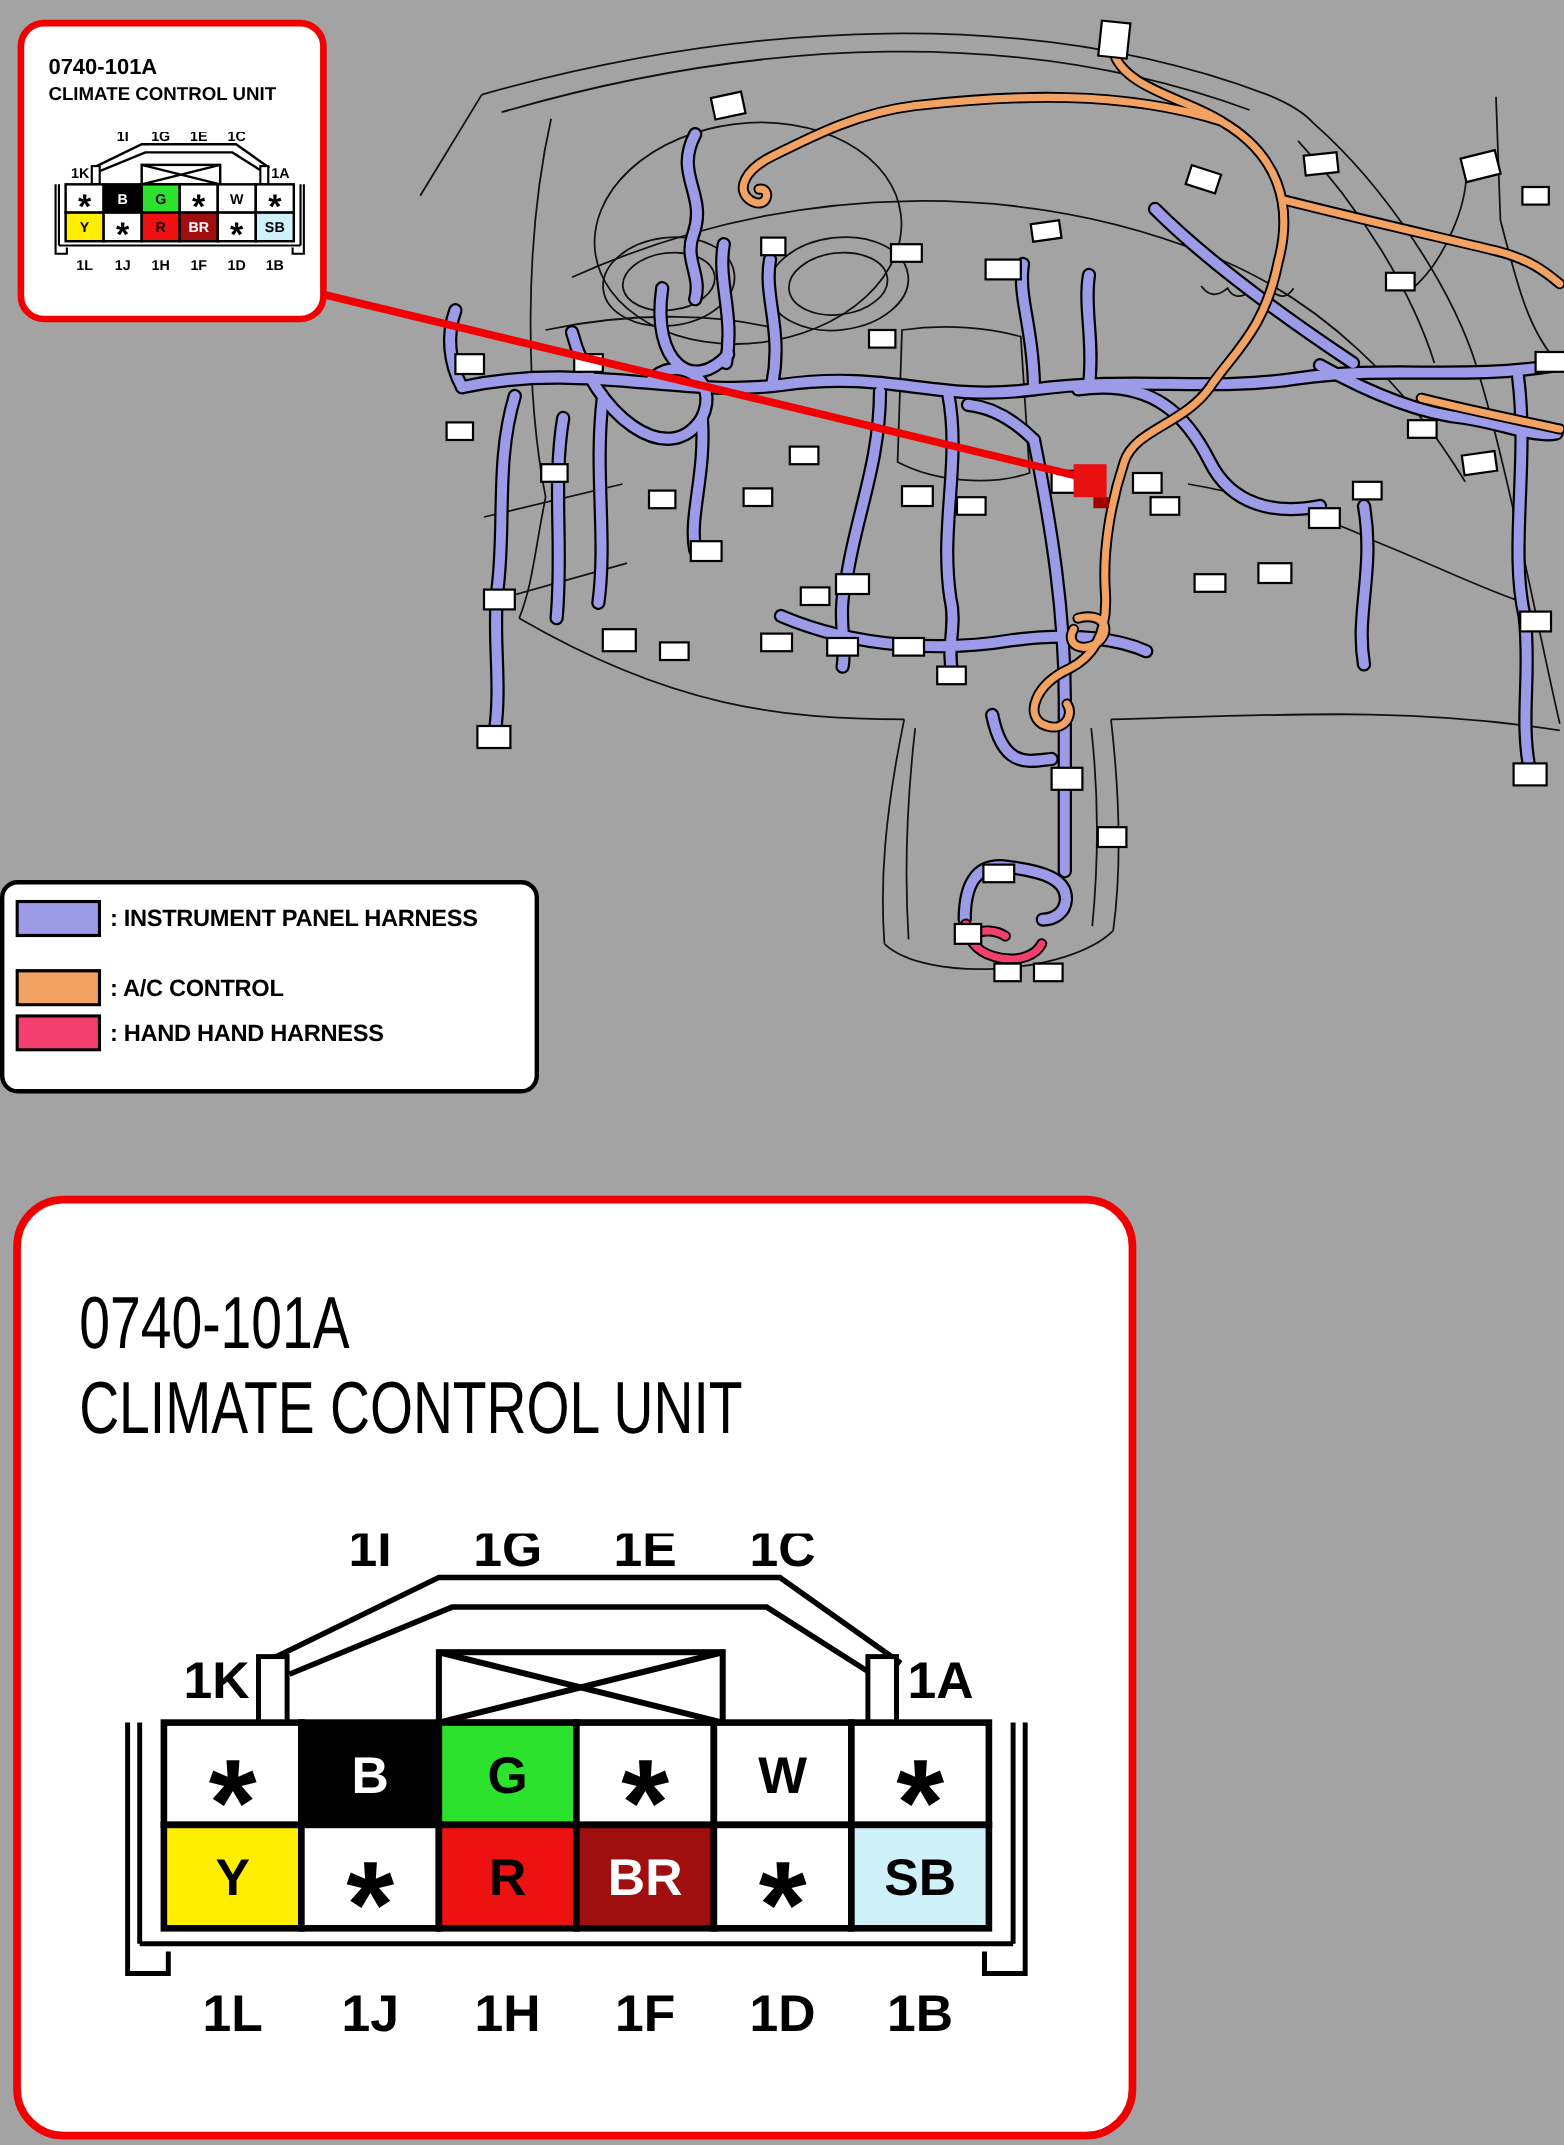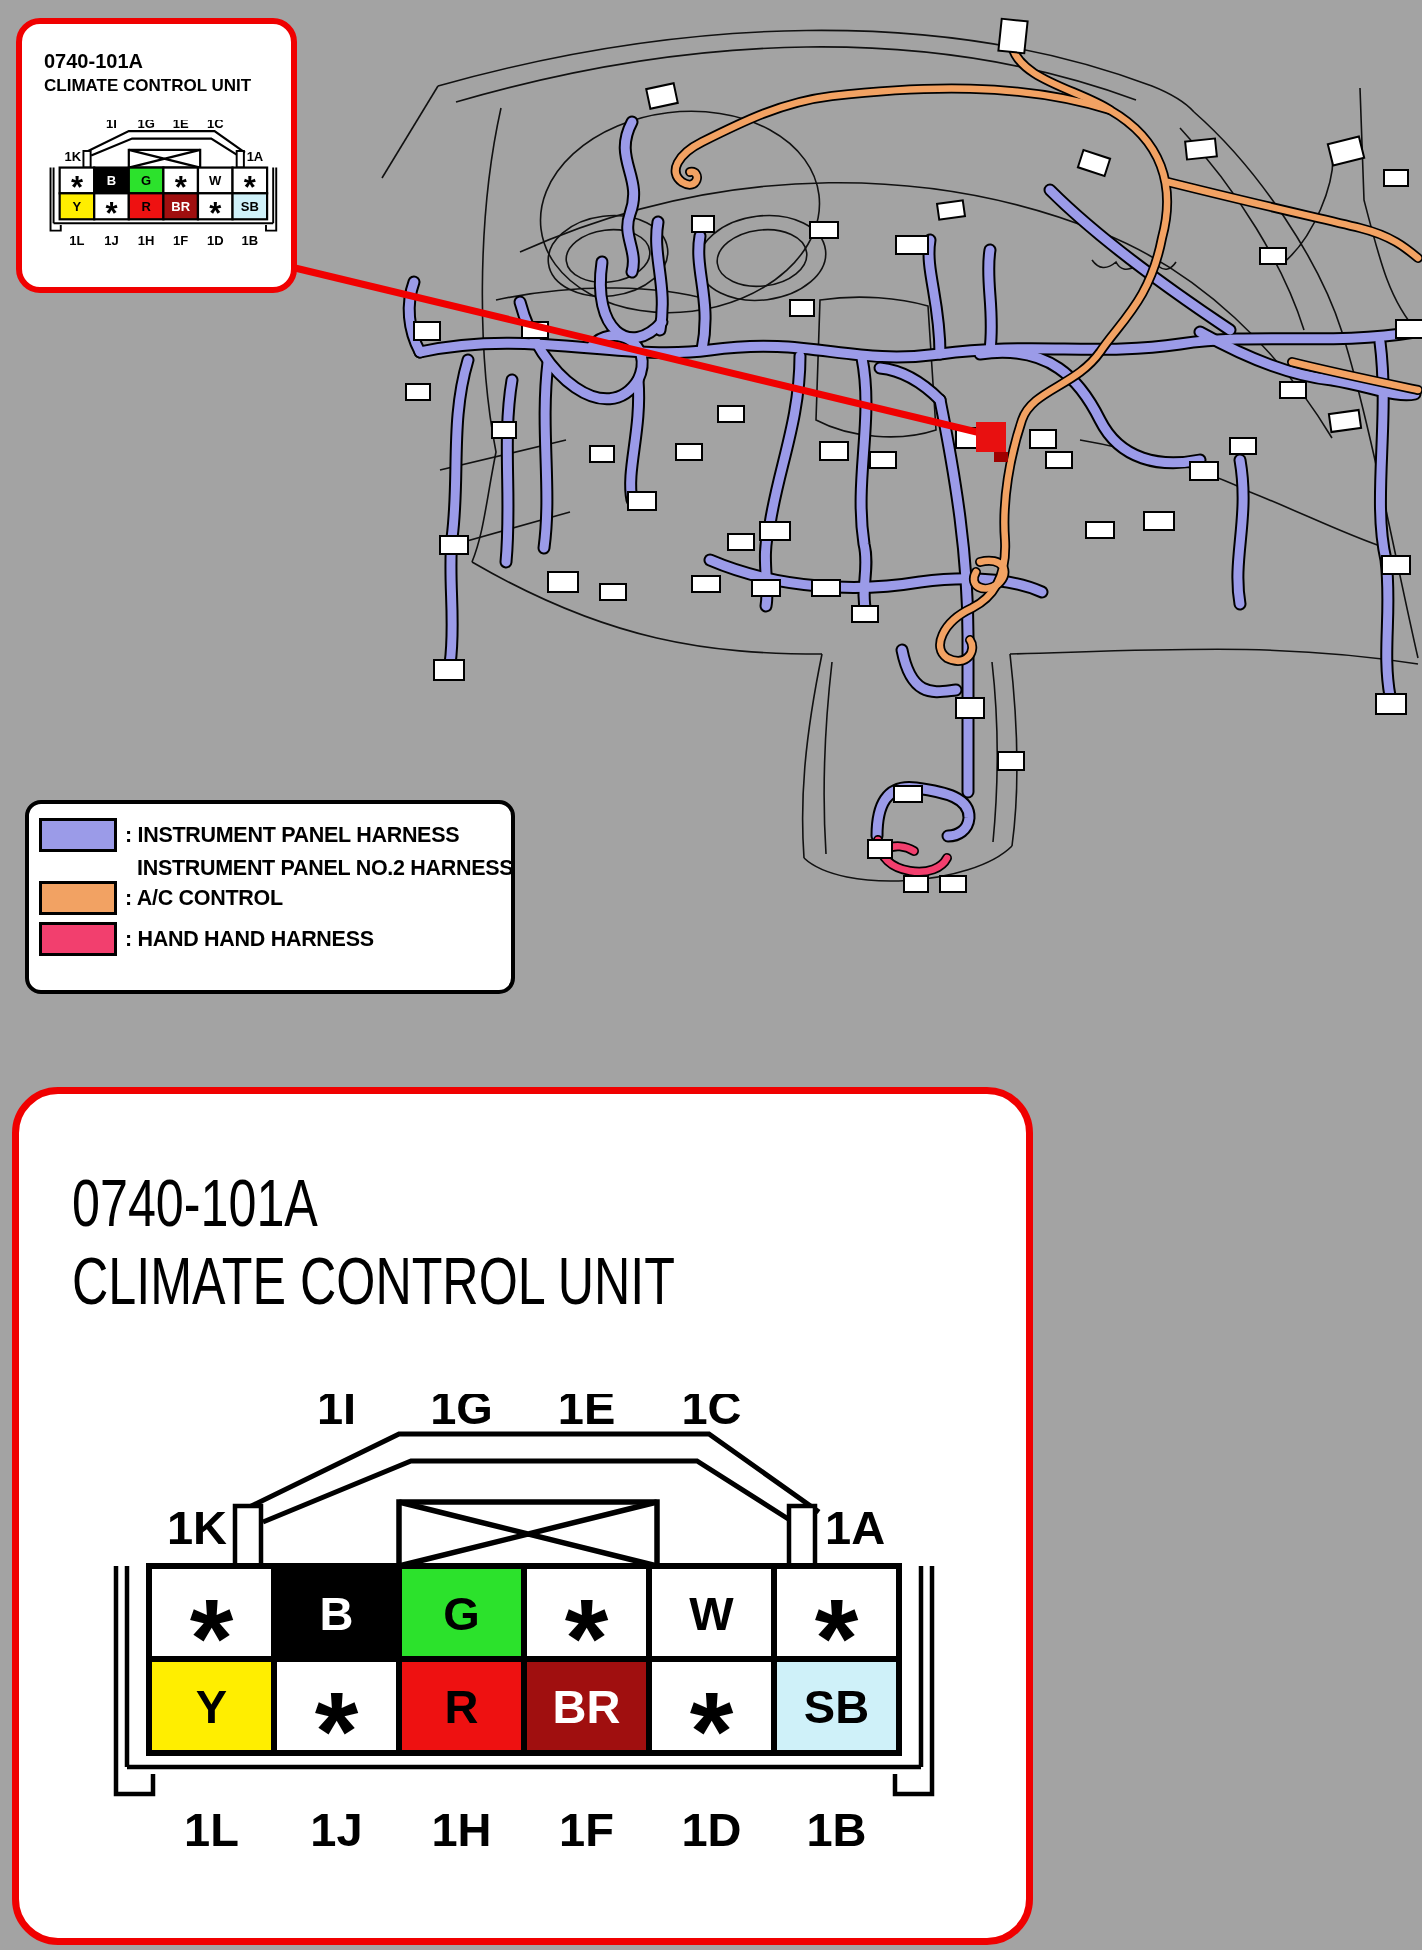--- a/index.html
+++ b/index.html
@@ -15,21 +15,21 @@
   #inset-box .title{position:absolute;left:22px;top:52px;font-size:17px;font-weight:700;color:#000;white-space:nowrap;}
   #inset-connector{position:absolute;left:18px;top:96px;}
 
   
   #harness{left:380px;top:0px;z-index:10;}
 
   
   #leader{left:0;top:0;z-index:20;pointer-events:none;}
 
   
-  #legend-box{left:25px;top:800px;width:490px;height:194px;border:4px solid #000;
+  #legend-box{left:0;top:800px;width:490px;height:194px;border:4px solid #000;
               border-radius:16px;background:#fff;box-sizing:border-box;z-index:15;}
   .legend-swatch{position:absolute;left:10px;}
   .legend-line{position:absolute;font-size:21.5px;font-weight:700;color:#000;line-height:34px;white-space:nowrap;letter-spacing:-0.3px;}
 
   
   #detail-box{left:12px;top:1087px;width:1021px;height:858px;border:7px solid #F00000;
               border-radius:46px;background:#fff;box-sizing:border-box;z-index:15;}
   #detail-box .code{position:absolute;left:53px;top:70px;font-size:67px;font-weight:500;color:#000;
                     transform:scaleX(0.75);transform-origin:left top;white-space:nowrap;}
   #detail-box .title{position:absolute;left:53px;top:148px;font-size:67px;font-weight:500;color:#000;
@@ -258,21 +258,20 @@
         <text class="conn-label" x="757.5" y="452">1B</text>
       </g>
     </svg>
   </div>
 
   <div id="legend-box" class="abs">
     <svg class="legend-swatch" style="top:14px" width="78" height="34">
       <rect x="1.5" y="1.5" width="75" height="31" stroke="#000" stroke-width="3" fill="#9B9BE8"></rect>
     </svg>
     <div class="legend-line" style="left:96px;top:14px">: INSTRUMENT PANEL HARNESS</div>
-    <div class="legend-line" style="left:108px;top:47px">INSTRUMENT PANEL NO.2 HARNESS</div>
 
     <svg class="legend-swatch" style="top:77px" width="78" height="34">
       <rect x="1.5" y="1.5" width="75" height="31" stroke="#000" stroke-width="3" fill="#F2A263"></rect>
     </svg>
     <div class="legend-line" style="left:96px;top:77px">: A/C CONTROL</div>
 
     <svg class="legend-swatch" style="top:118px" width="78" height="34">
       <rect x="1.5" y="1.5" width="75" height="31" stroke="#000" stroke-width="3" fill="#F23F6E"></rect>
     </svg>
     <div class="legend-line" style="left:96px;top:118px">: HAND HAND HARNESS</div>

